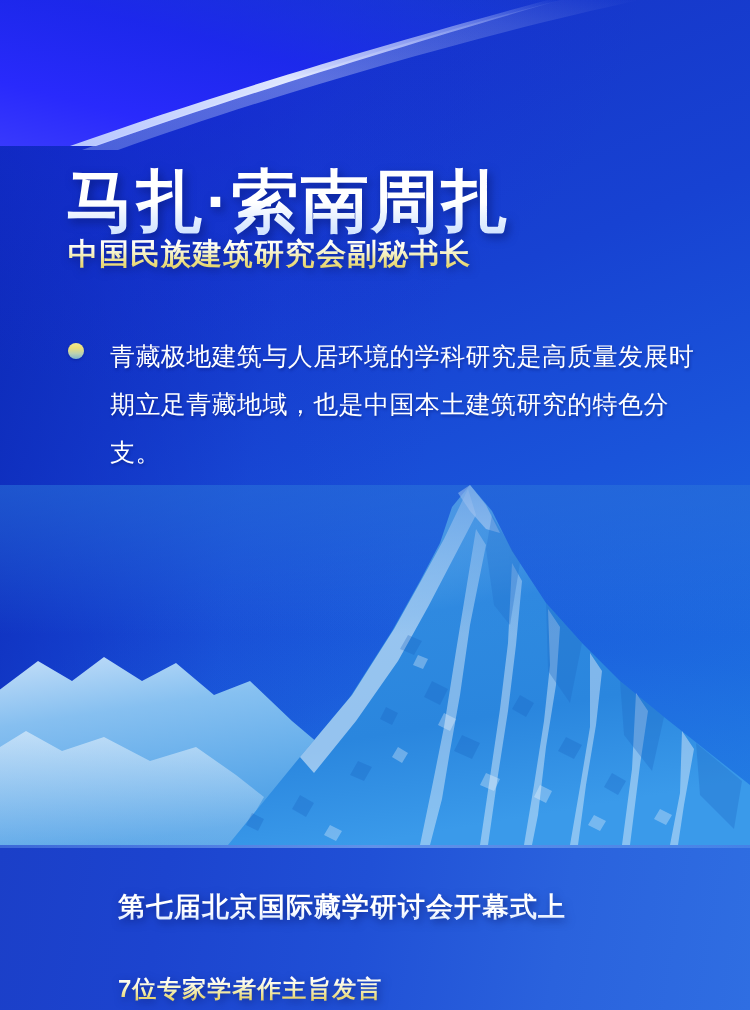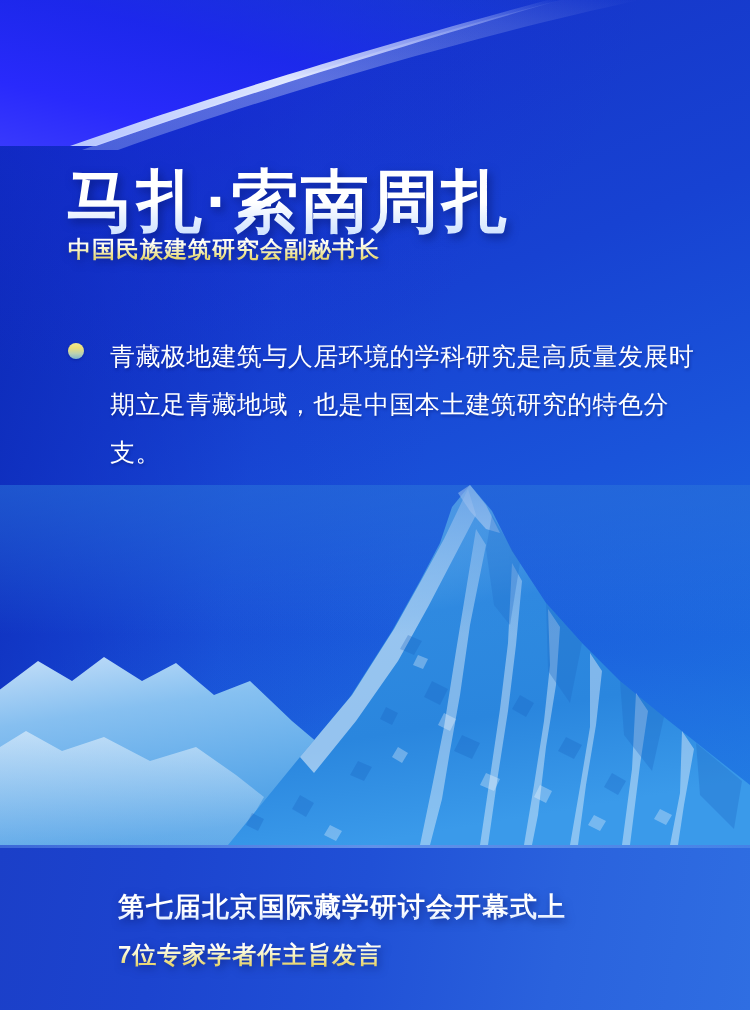--- a/index.html
+++ b/index.html
@@ -90,21 +90,21 @@
     line-height:1;
     background:linear-gradient(180deg,#ffffff 0%,#ffffff 52%,#e6f0ff 76%,#cfe2ff 100%);
     -webkit-background-clip:text; background-clip:text;
     color:transparent; -webkit-text-fill-color:transparent;
     filter:drop-shadow(3px 4px 5px rgba(4,18,96,.55));
     white-space:nowrap;
     margin-top:17px;
   }
   .role{
     position:absolute; left:68px; top:237px;
-    font-size:23px; font-weight:bold; letter-spacing:1px;
+    font-size:30px; font-weight:bold; letter-spacing:1px;
     line-height:1.1;
     background:linear-gradient(180deg,
       #ffffff 0%, #fdfdf2 26%, #f4f0c0 52%, #ecdf84 76%, #e3cf62 100%);
     -webkit-background-clip:text; background-clip:text;
     color:transparent; -webkit-text-fill-color:transparent;
     filter:drop-shadow(2px 3px 4px rgba(4,18,96,.50));
     white-space:nowrap;
   }
 
   .bullets{
@@ -131,21 +131,21 @@
     position:absolute; left:118px; top:893px;
     font-size:27px; font-weight:bold; letter-spacing:1px;
     line-height:1.1;
     background:linear-gradient(180deg,#ffffff 0%,#ffffff 58%,#e4eeff 82%,#cfe0fb 100%);
     -webkit-background-clip:text; background-clip:text;
     color:transparent; -webkit-text-fill-color:transparent;
     filter:drop-shadow(2px 3px 4px rgba(4,18,96,.55));
     white-space:nowrap;
   }
   .footer-line2{
-    position:absolute; left:118px; top:942px;
+    position:absolute; left:118px; top:976px;
     font-size:24px; font-weight:bold; letter-spacing:1px;
     line-height:1.1;
     background:linear-gradient(180deg,
       #ffffff 0%, #fcfbe8 28%, #f3eeb4 56%, #ead97a 82%, #e0cb5c 100%);
     -webkit-background-clip:text; background-clip:text;
     color:transparent; -webkit-text-fill-color:transparent;
     filter:drop-shadow(2px 3px 4px rgba(4,18,96,.50));
     white-space:nowrap;
   }
 </style>

